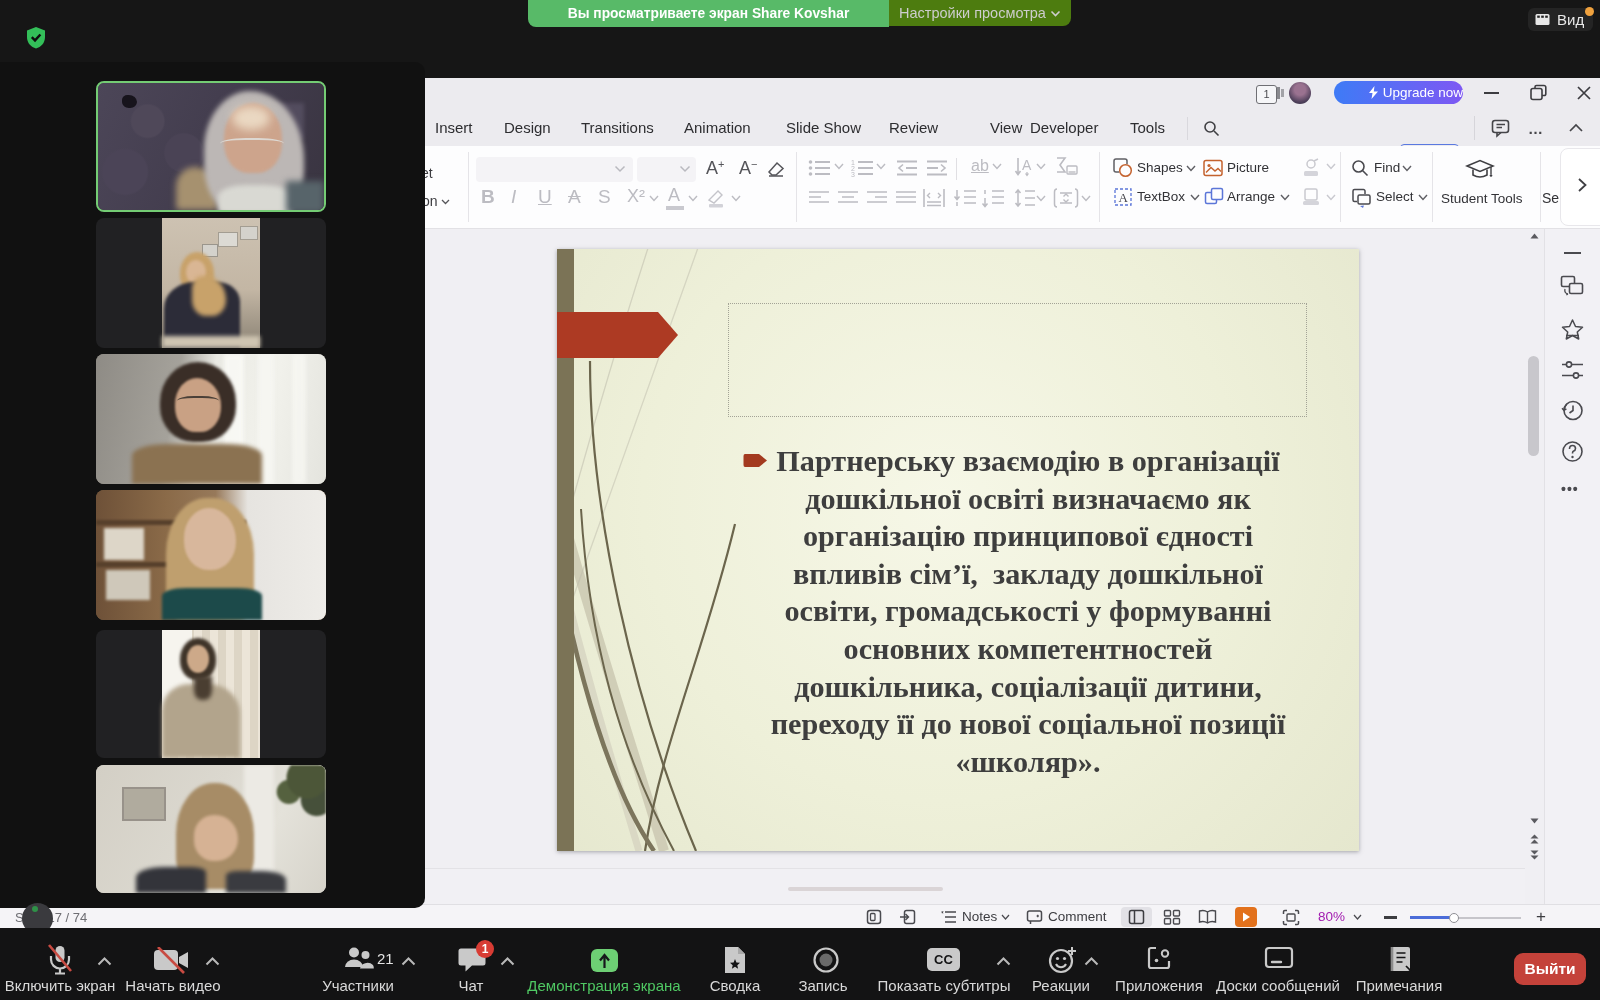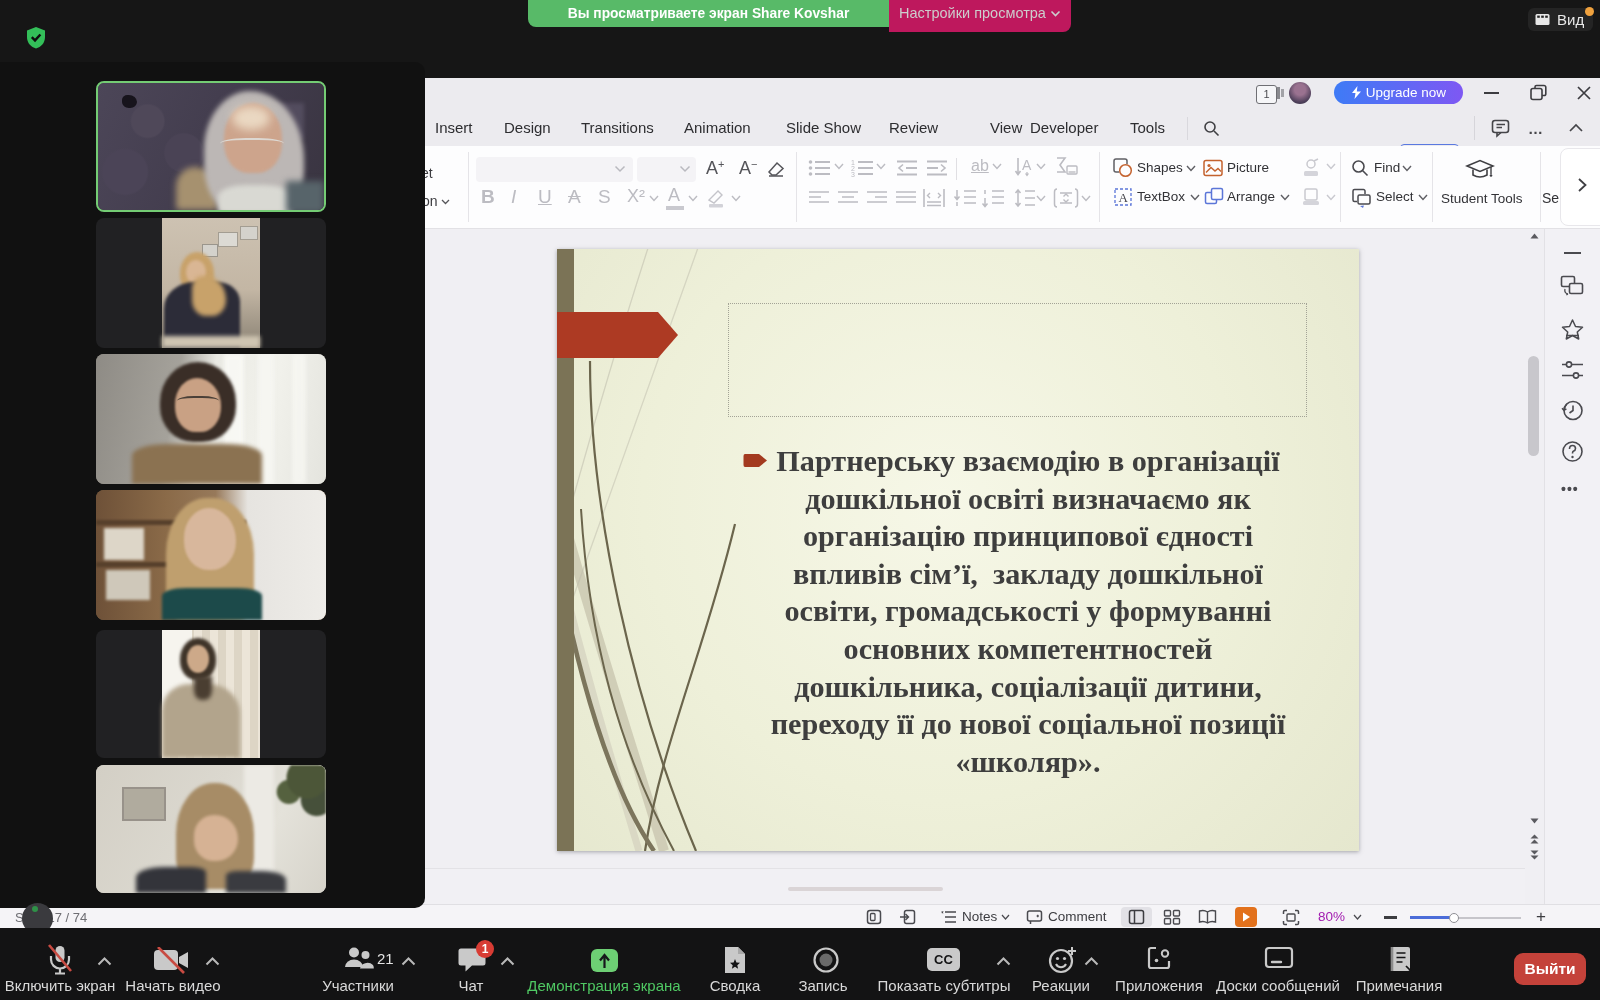--- a/index.html
+++ b/index.html
@@ -12,21 +12,21 @@
 
 <div class="abs" id="topbar" style="left:0;top:0;width:1600px;height:78px;background:#161616;">
 
   <svg class="abs" style="left:25px;top:26px" width="22" height="23" viewBox="0 0 22 23">
     <path d="M11 1 L20 4.5 V11 C20 17 16 21 11 22.5 C6 21 2 17 2 11 V4.5 Z" fill="#33bf59"></path>
     <path d="M6.8 11.2 L10 14.4 L15.4 8.5" stroke="#0e0e0e" stroke-width="2.4" fill="none"></path>
   </svg>
 
   <div class="abs" style="left:528px;top:0;width:361px;height:27px;background:#58ba68;border-radius:0 0 0 8px;
        color:#fff;font-size:13.8px;font-weight:bold;text-align:center;line-height:27px;">Вы просматриваете экран Share Kovshar</div>
-  <div class="abs" style="left:889px;top:0;width:182px;height:32px;background:#be185d;border-radius:0 0 8px 0;
+  <div class="abs" style="left:889px;top:0;width:182px;height:26px;background:#4d7c0f;border-radius:0 0 8px 0;
        color:#cdcdcd;font-size:14.5px;text-align:center;line-height:27px;">Настройки просмотра <svg style="vertical-align:1px" width="11" height="7" viewBox="0 0 11 7">
         <path d="M1.5 1.5 L5.5 5.5 L9.5 1.5" fill="none" stroke="#cdcdcd" stroke-width="1.6"></path>
       </svg></div>
 
   <div class="abs" style="left:1528px;top:8px;width:65px;height:23px;background:#242424;border-radius:6px;"></div>
   <svg class="abs" style="left:1535px;top:12px" width="15" height="15" viewBox="0 0 15 15">
     <rect x="0.5" y="2" width="14" height="11" rx="1.5" fill="#e8e8e8"></rect>
     <rect x="2.2" y="3.6" width="2.6" height="2.2" fill="#242424"></rect>
     <rect x="6.2" y="3.6" width="2.6" height="2.2" fill="#242424"></rect>
     <rect x="10.2" y="3.6" width="2.6" height="2.2" fill="#242424"></rect>
@@ -37,21 +37,21 @@
 
 <div class="abs" id="ppwin" style="left:0;top:78px;width:1600px;height:850px;background:#ECEBEF;">
 
   <div class="abs" style="left:1256px;top:7px;width:19px;height:17px;border:1.6px solid #6f6f74;border-radius:3px;
        font-size:11px;color:#4a4a4f;text-align:center;line-height:16px;background:#f6f6f8;">1</div>
   <div class="abs" style="left:1277px;top:9px;width:2.5px;height:12px;background:#8a8a8f;"></div>
   <div class="abs" style="left:1281px;top:11px;width:2.5px;height:8px;background:#a2a2a7;"></div>
   <div class="abs" style="left:1289px;top:4px;width:22px;height:22px;border-radius:50%;
        background:radial-gradient(circle at 50% 35%,#9a7290 0 30%,#4e405a 70%,#352c40);"></div>
   <div class="abs" style="left:1334px;top:3px;width:129px;height:23px;border-radius:12px;
-       background:linear-gradient(90deg,#3e7bf6,#7e58f3);color:#fff;font-size:13.5px;line-height:23px;text-align:center;">
+       background:linear-gradient(90deg,#3e7bf6,#7e58f3);color:#fff;font-size:13.5px;line-height:23px;text-align:right;">
        <svg style="vertical-align:-2px" width="11" height="13" viewBox="0 0 11 13">
         <path d="M6.5 0 L1 7 H4.5 L3.5 13 L10 5.5 H5.8 Z" fill="#fff"></path>
       </svg> Upgrade now</div>
   <div class="abs" style="left:1484px;top:14px;width:15px;height:2px;background:#3c3c40;"></div>
   <svg class="abs" style="left:1530px;top:6px" width="17" height="17" viewBox="0 0 17 17">
     <rect x="1" y="4.5" width="11" height="11" rx="2" fill="none" stroke="#3c3c40" stroke-width="1.6"></rect>
     <path d="M5 4.5 V3 a1.5 1.5 0 0 1 1.5 -1.5 H14 a1.8 1.8 0 0 1 1.8 1.8 V10 a1.5 1.5 0 0 1 -1.5 1.5 H12" fill="none" stroke="#3c3c40" stroke-width="1.6"></path>
   </svg>
   <svg class="abs" style="left:1576px;top:7px" width="16" height="16" viewBox="0 0 16 16">
     <path d="M2 2 L14 14 M14 2 L2 14" stroke="#3c3c40" stroke-width="1.7"></path>

